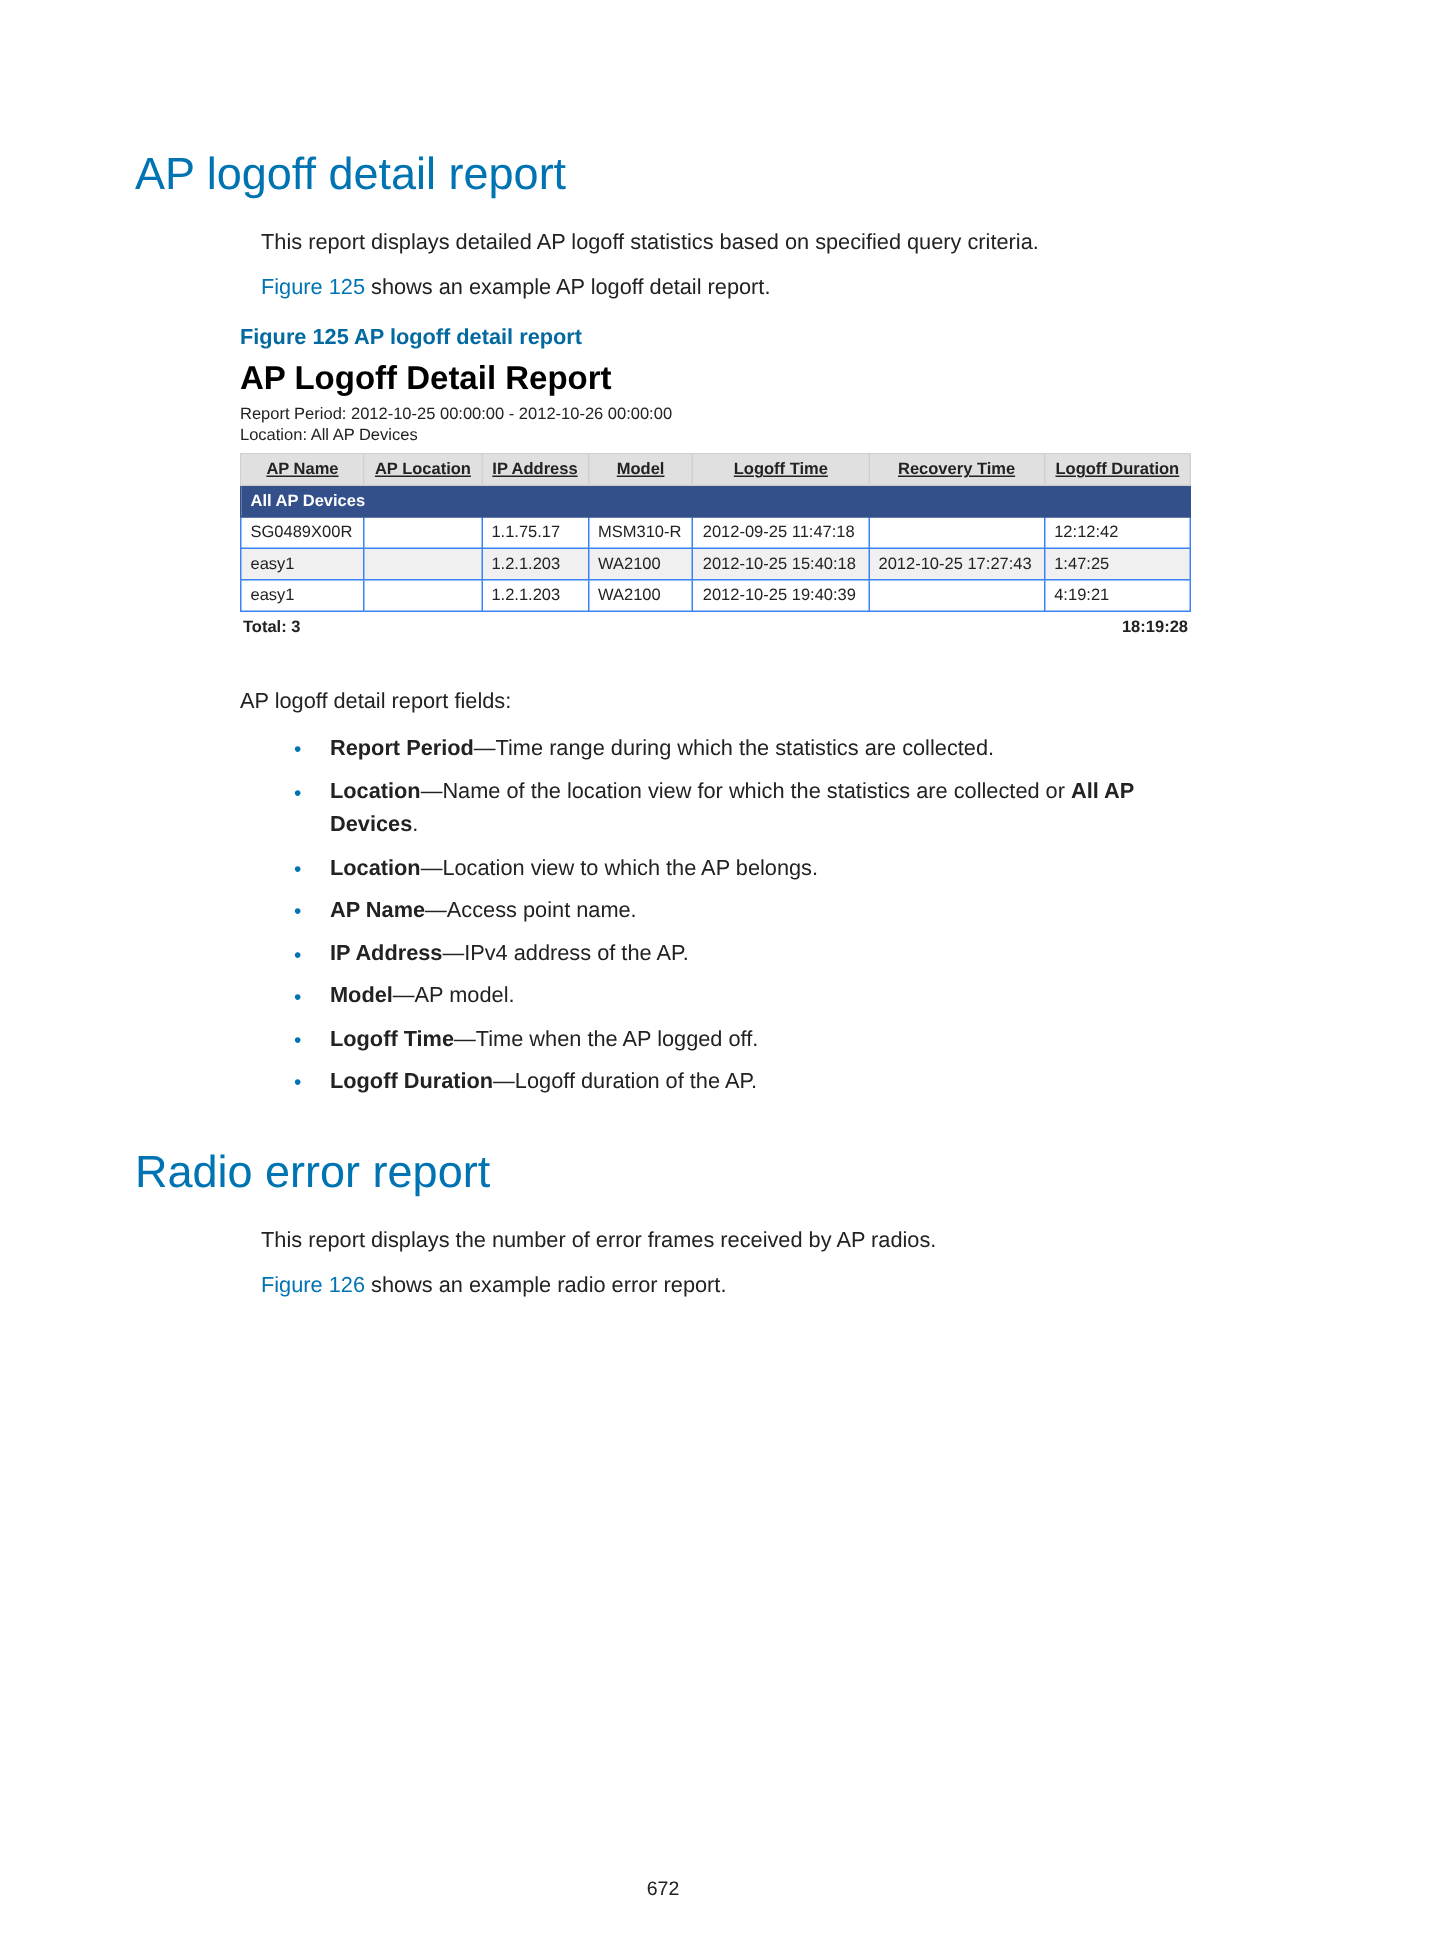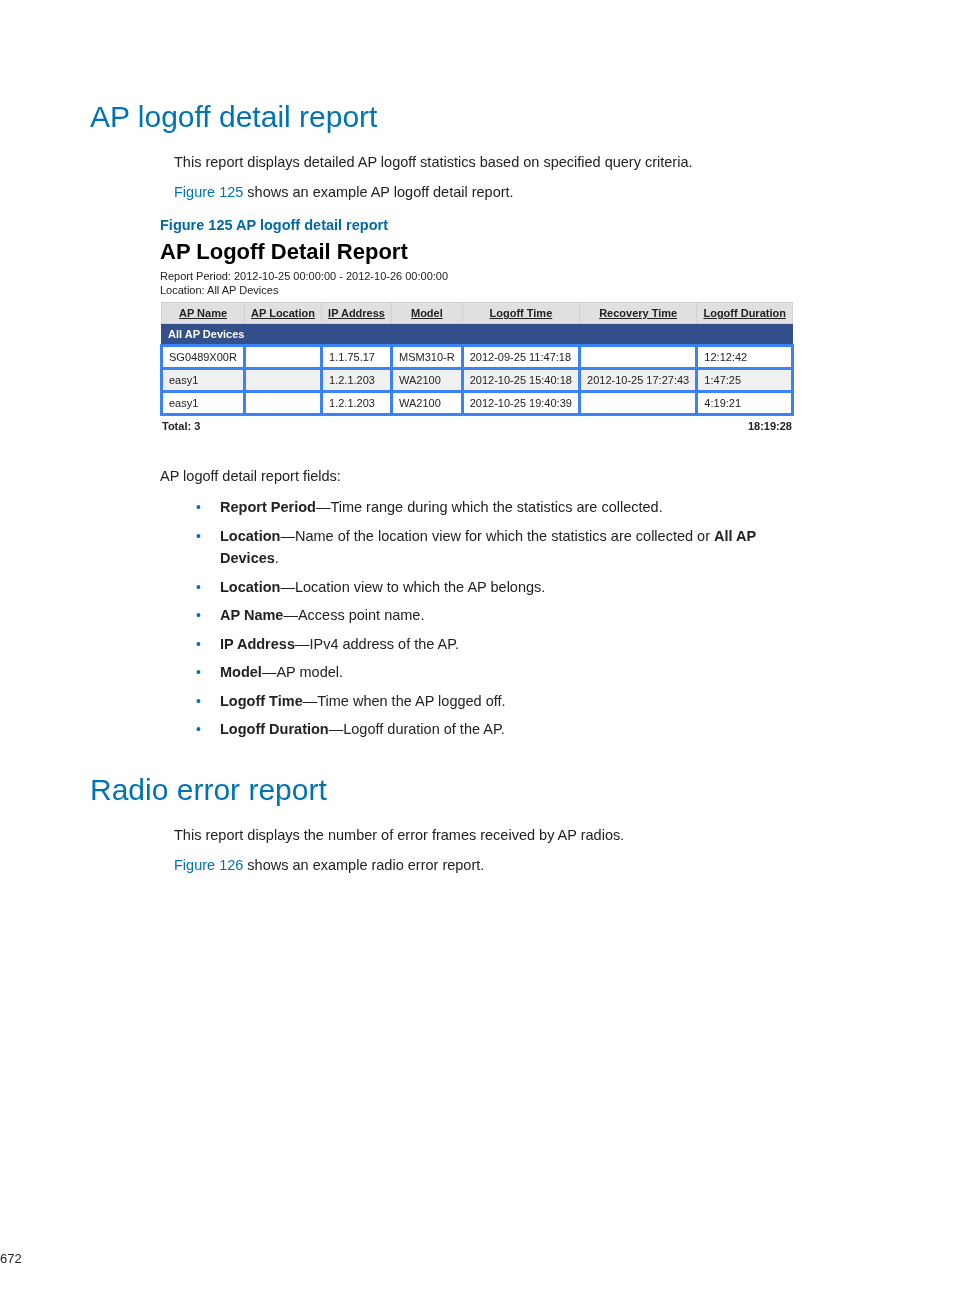--- a/index.html
+++ b/index.html
@@ -61,21 +61,21 @@
   table.report th {
     background: #e0e0e0;
     font-weight: bold;
     text-align: center;
     padding: 4px 6px;
     border: 1px solid #d0d0d0;
     text-decoration: underline;
   }
   table.report td {
     padding: 4px 6px;
-    border: 3px solid #3b82f6;
+    border: 1px solid #3b82f6;
     text-align: left;
   }
   tr.group-row td {
     background: #33508a;
     color: #fff;
     font-weight: bold;
     border: 1px solid #33508a;
   }
   tr.alt td {
     background: #f0f0f0;
@@ -109,21 +109,21 @@
     position: absolute;
     left: 0;
     top: 1px;
     font-size: 14px;
   }
   .page-number {
     position: absolute;
     bottom: 30px;
     left: 0;
     width: 100%;
-    text-align: left;
+    text-align: center;
     font-size: 13px;
   }
 </style>
 </head>
 <body>
 
 <div class="page">
 
   <h1 class="section-title">AP logoff detail report</h1>
 

